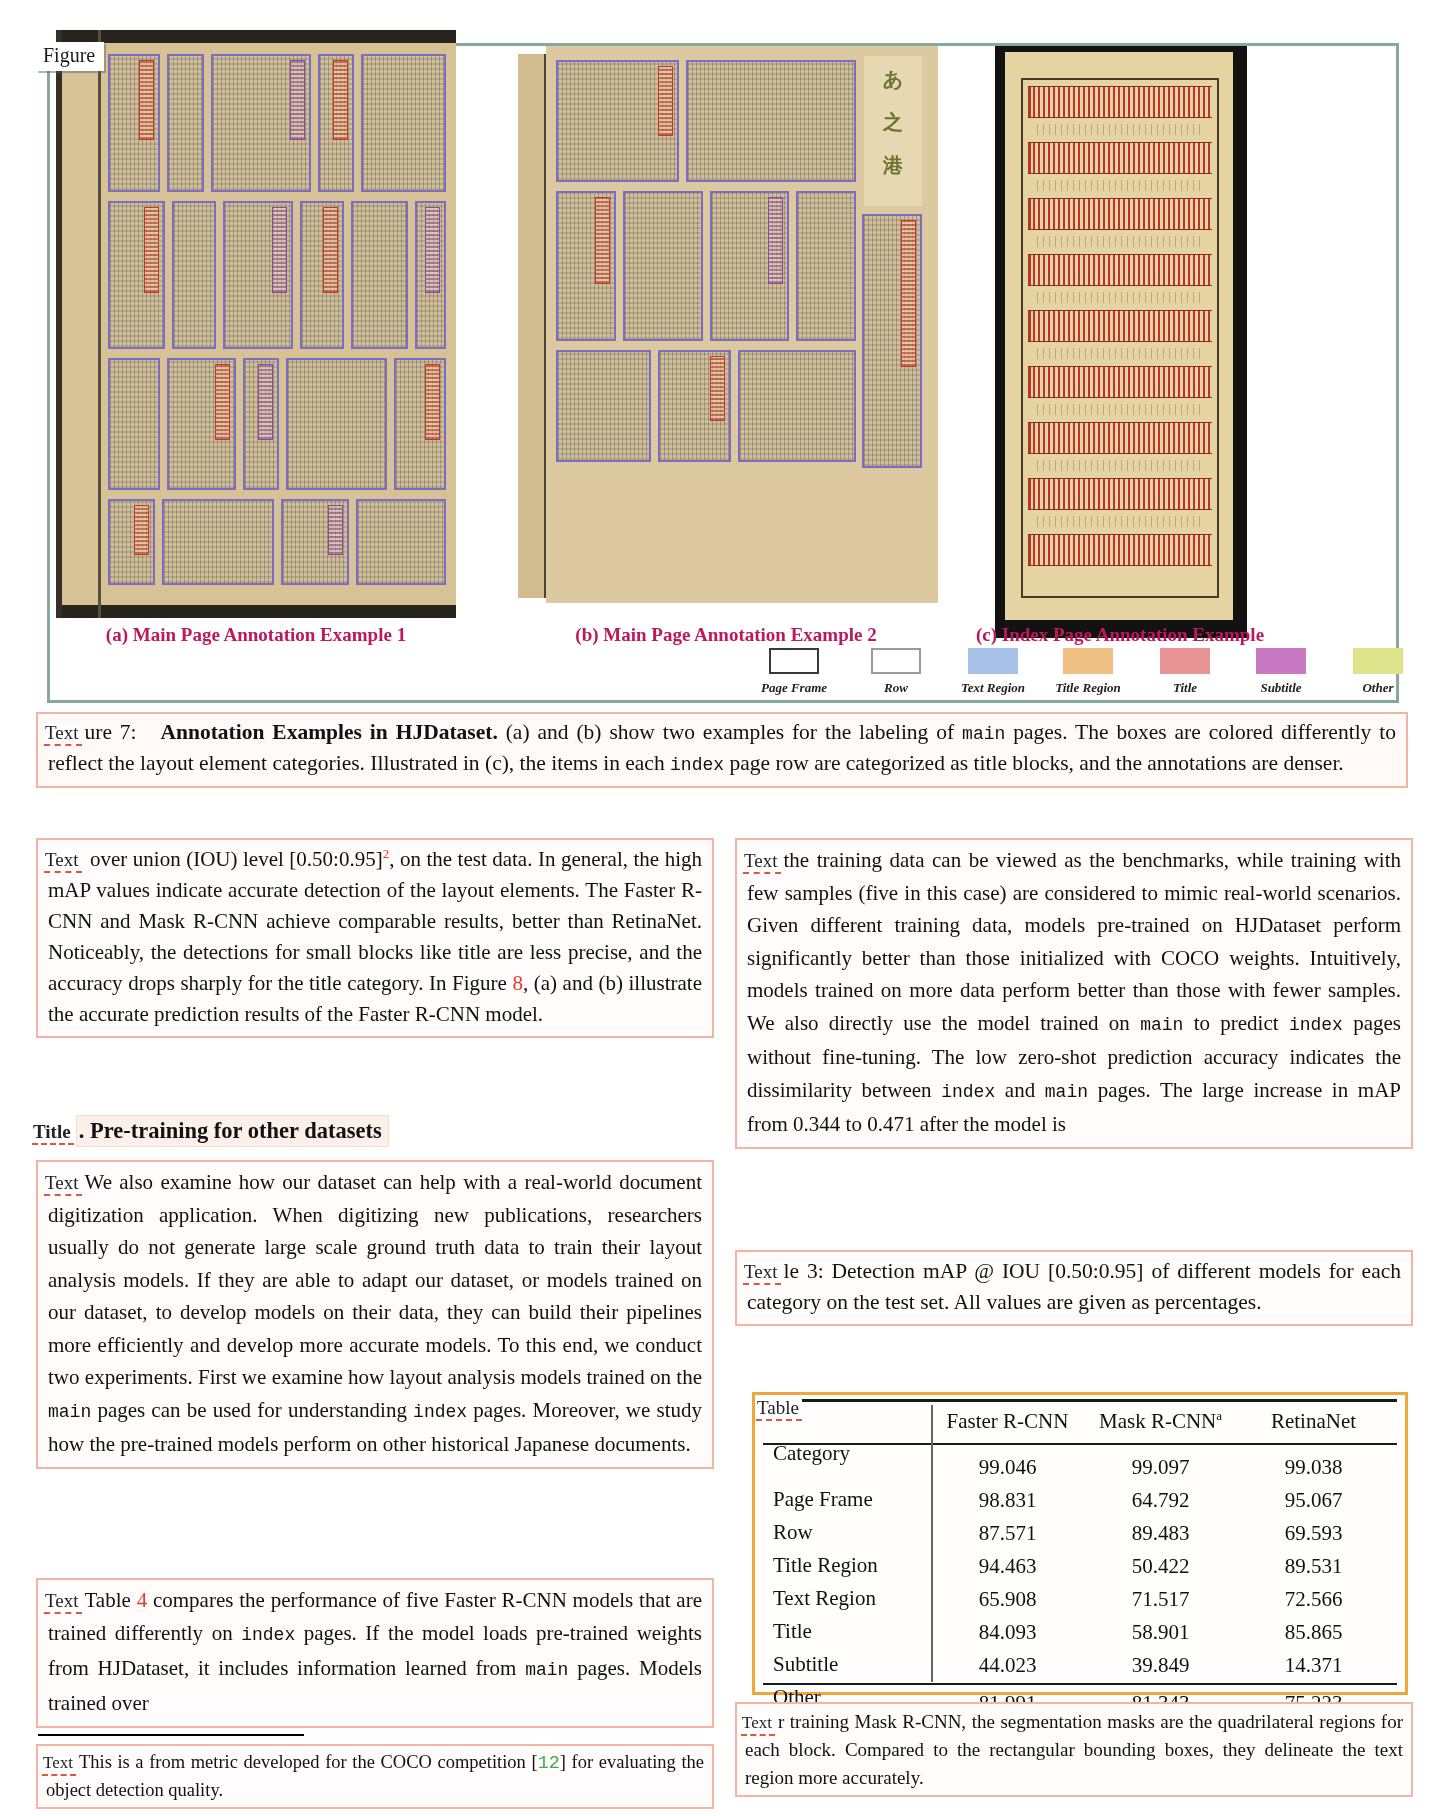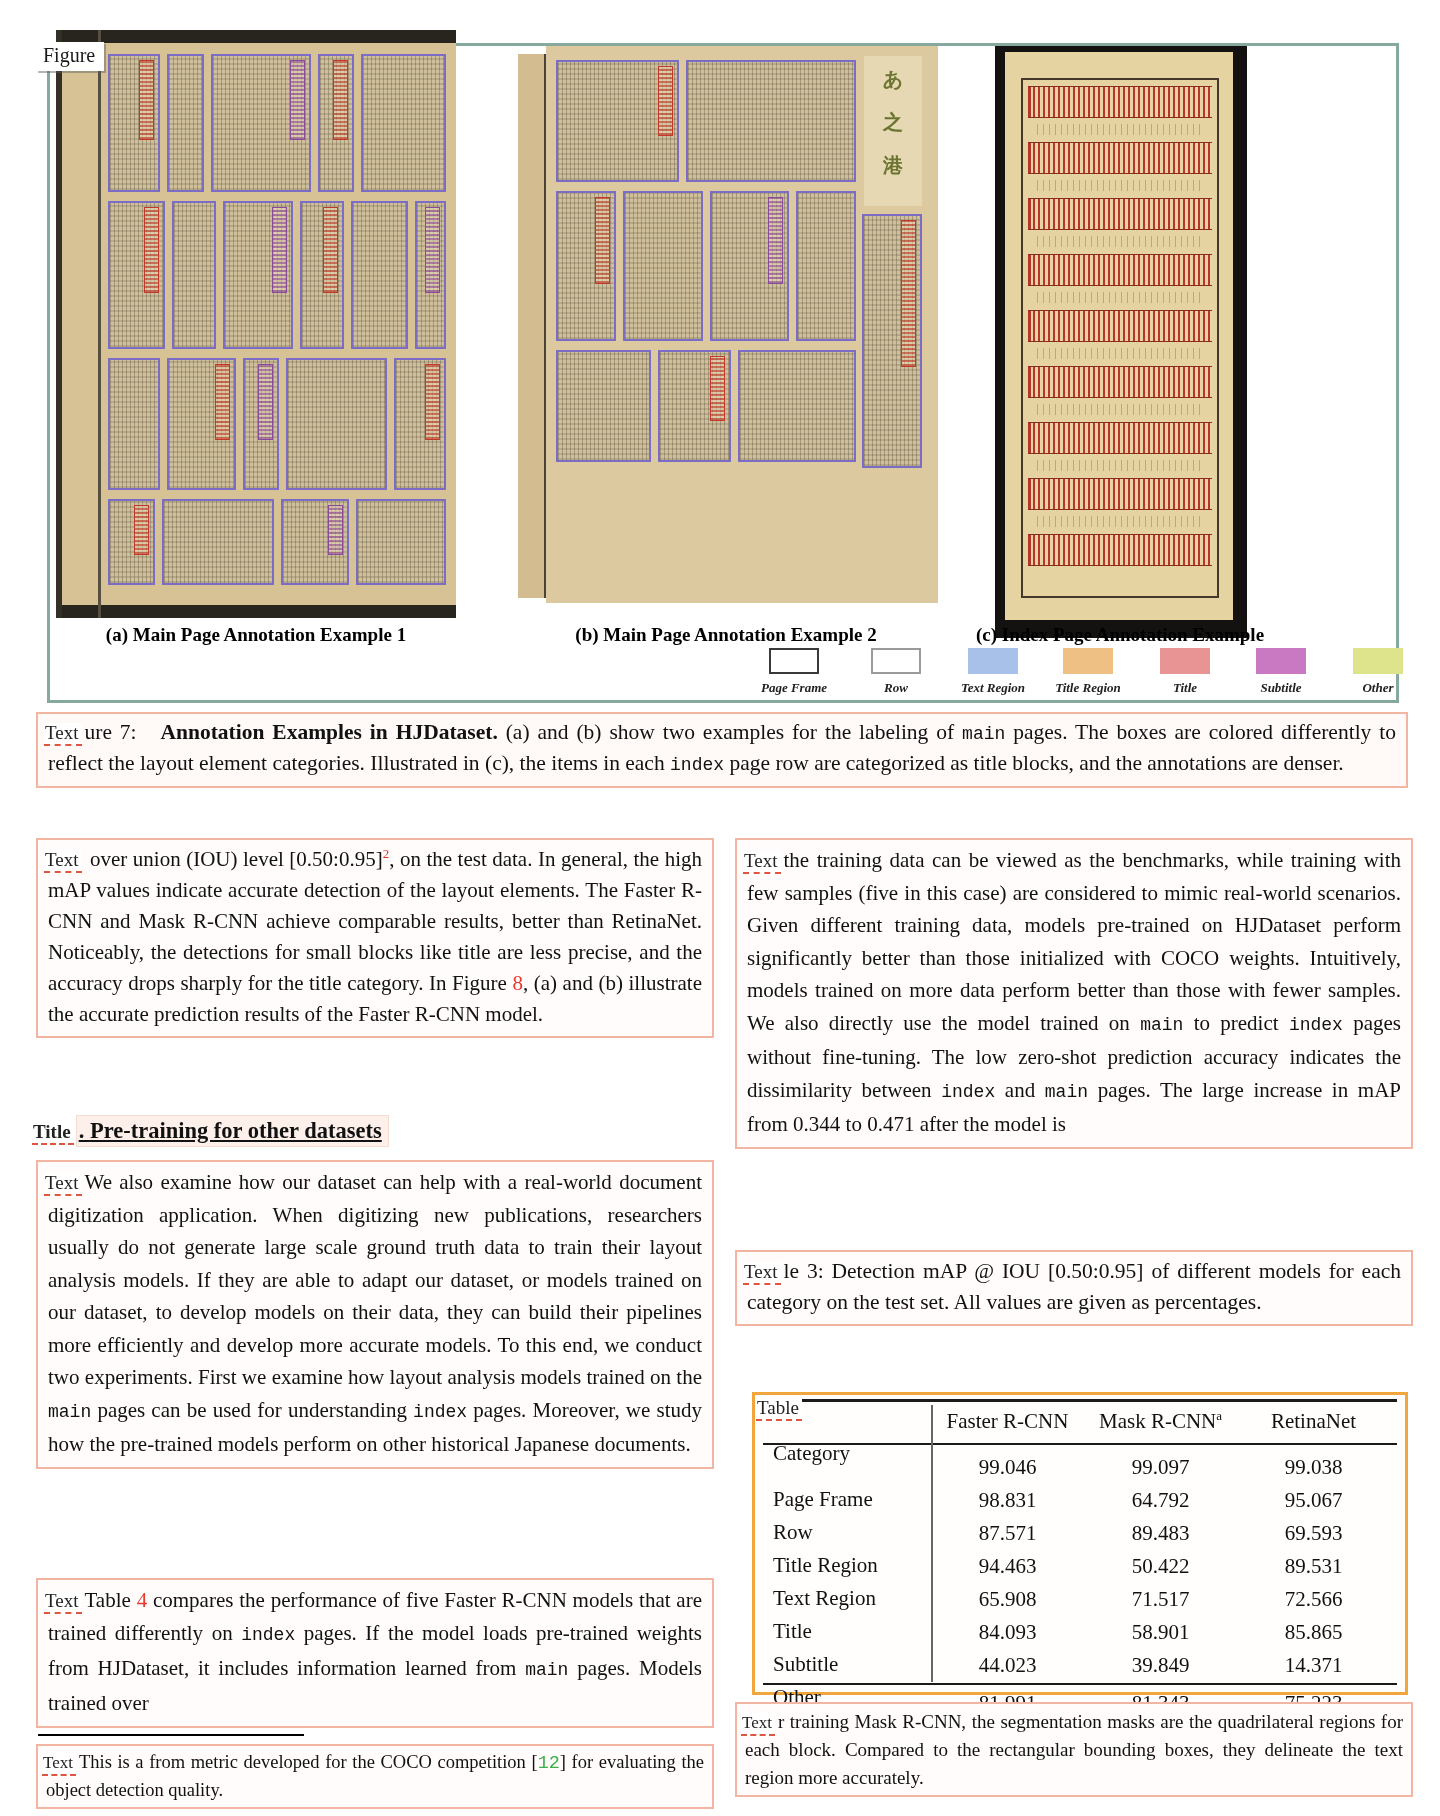--- a/index.html
+++ b/index.html
@@ -15,21 +15,21 @@
   .red{color:#e8392e;text-decoration:none;}
   .green{color:#3fae49;text-decoration:none;font-family:Liberation Mono, monospace;}
   .b{font-weight:bold;margin-left:16px;}
   sup{font-size:13px;line-height:0;}
   
   .figure-box{position:absolute;left:47px;top:43px;width:1346px;height:654px;
               border:3px solid #87a89e;background:#fff;}
   .figure-tag{position:absolute;left:-14px;top:-4px;background:#fff;color:#1a1a1a;
               font-size:20px;padding:2px 9px 4px 7px;box-shadow:2px 2px 0 rgba(90,90,90,.45);z-index:5;}
   .fig-caption{position:absolute;top:578px;font-weight:bold;font-size:19px;
-               text-align:center;color:#000000;}
+               text-align:center;color:#be185d;}
   
   .panel{position:absolute;}
   .page-a{position:absolute;left:0;top:0;right:0;bottom:0;background:#d7c296;}
   .edge-h{position:absolute;left:0;right:0;height:13px;background:#28251f;}
   .edge-v{position:absolute;top:0;bottom:0;width:6px;background:#343028;}
   .blocks{position:absolute;}
   .brow{display:flex;gap:7px;margin-bottom:9px;}
   .tblock{border:2px solid #7b6dc6;position:relative;
     background:
       repeating-linear-gradient(90deg,rgba(70,60,45,.30) 0 1px,transparent 1px 4px),
@@ -51,21 +51,21 @@
            padding:6px 5px;box-sizing:border-box;}
   .c-band{height:30px;border-top:1px solid #8a2a20;border-bottom:1px solid #8a2a20;
     background:repeating-linear-gradient(90deg,#b5372a 0 2.5px,rgba(235,210,170,.35) 2.5px 5px);}
   .c-sep{height:11px;margin:6px 9px 7px 9px;opacity:.55;
     background:repeating-linear-gradient(90deg,rgba(90,70,40,.55) 0 1.5px,transparent 1.5px 6px);}
   
   .leg-item{position:absolute;top:602px;width:104px;text-align:center;}
   .leg-swatch{width:50px;height:26px;margin:0 auto 6px auto;box-sizing:border-box;}
   .leg-label{font-size:13px;font-style:italic;font-weight:bold;color:#222;}
   
-  .sec-title{position:absolute;left:36px;top:1118px;width:600px;font-size:22.5px;font-weight:bold;text-decoration:underline;}
+  .sec-title{position:absolute;left:36px;top:1118px;width:600px;font-size:22.5px;font-weight:bold;}
   .sec-title .hl{background:#fdf0ea;box-shadow:0 0 0 1px #f6ddd2;padding:2px 6px 3px 2px;}
   
   .fn-rule{position:absolute;left:38px;top:1734px;width:266px;border-top:2px solid #000;}
   .fnote{font-size:18.5px;line-height:27px;}
   
   .tablebox{position:absolute;left:752px;top:1392px;width:656px;height:303px;
             border:3px solid #f0a63c;background:#fffefd;box-sizing:border-box;}
   .table-tag{position:absolute;left:5px;top:3px;}
   .t-rule{position:absolute;left:8px;right:8px;height:2.5px;background:#1a1a1a;}
   .t-vline{position:absolute;left:176px;top:10px;bottom:10px;width:1.5px;background:#666;}

